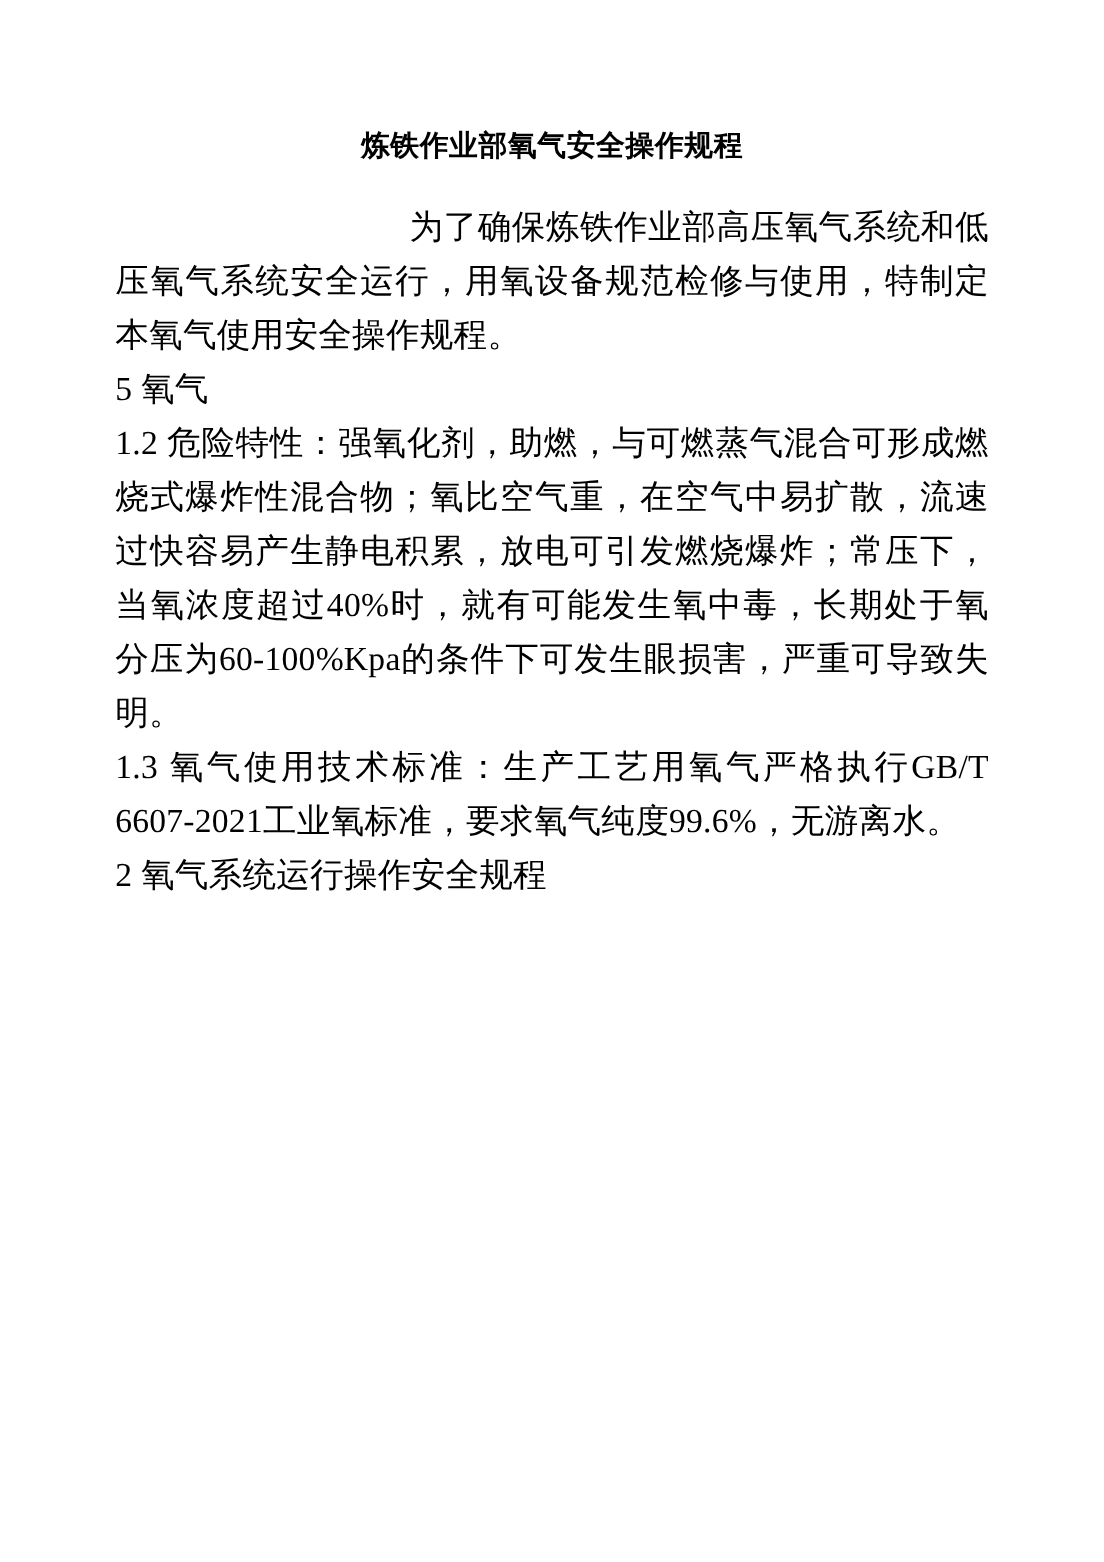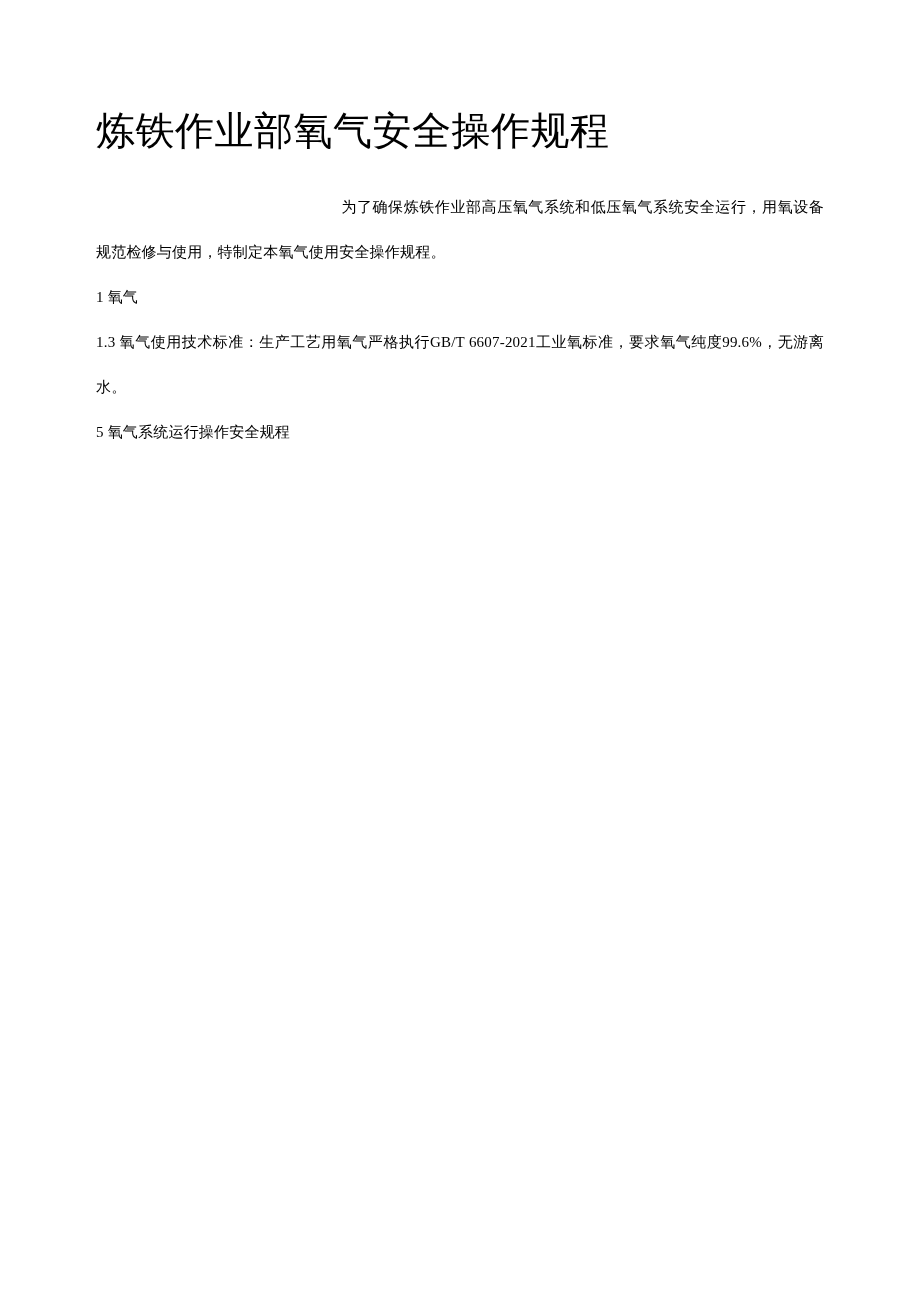--- a/index.html
+++ b/index.html
@@ -17,28 +17,29 @@
   }
   .page {
     box-sizing: border-box;
     width: 920px;
     height: 1302px;
     padding: 108px 96px 40px 96px;
     background: #ffffff;
   }
   .doc-title {
     font-family: "Liberation Sans", "DejaVu Sans", sans-serif;
-    font-weight: normal;
-    font-size: 39px;
+    font-weight: bold;
+    font-size: 24px;
     line-height: 1.2;
+    text-align: center;
     letter-spacing: 0.5px;
     margin: 0 0 30px 0;
   }
   .para {
-    font-size: 15px;
+    font-size: 28px;
     line-height: 45px;
     text-align: justify;
     text-justify: inter-ideograph;
     margin: 0;
     letter-spacing: 0.2px;
   }
   .para.indent-lead {
     text-indent: 0;
   }
   .lead-spacer {
@@ -48,22 +49,23 @@
 </style>
 </head>
 <body>
 
 <div class="page">
 
   <h1 class="doc-title">炼铁作业部氧气安全操作规程</h1>
 
   <p class="para indent-lead"><span class="lead-spacer"></span><span>为了确保炼铁作业部高压氧气系统和低压氧气系统安全运行，用氧设备规范检修与使用，特制定本氧气使用安全操作规程。</span></p>
 
-  <p class="para">1 氧气</p>
+  <p class="para">5 氧气</p>
 
 
+  <p class="para">1.2 危险特性：强氧化剂，助燃，与可燃蒸气混合可形成燃烧式爆炸性混合物；氧比空气重，在空气中易扩散，流速过快容易产生静电积累，放电可引发燃烧爆炸；常压下，当氧浓度超过40%时，就有可能发生氧中毒，长期处于氧分压为60-100%Kpa的条件下可发生眼损害，严重可导致失明。</p>
 
   <p class="para">1.3 氧气使用技术标准：生产工艺用氧气严格执行GB/T 6607-2021工业氧标准，要求氧气纯度99.6%，无游离水。</p>
 
-  <p class="para">5 氧气系统运行操作安全规程</p>
+  <p class="para">2 氧气系统运行操作安全规程</p>
 
 
 </div>
 
 </body></html>

